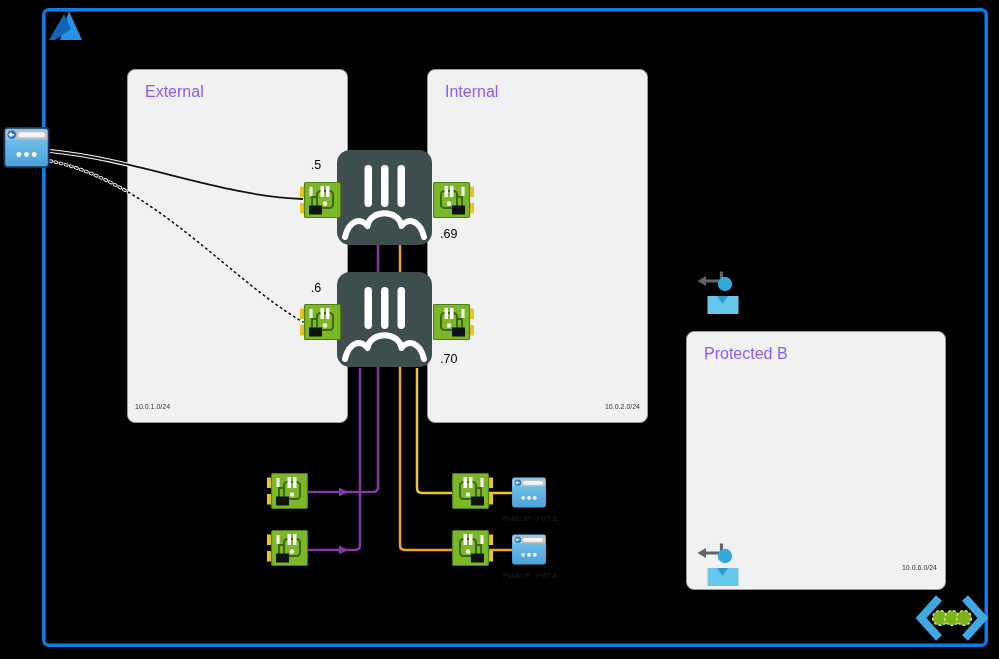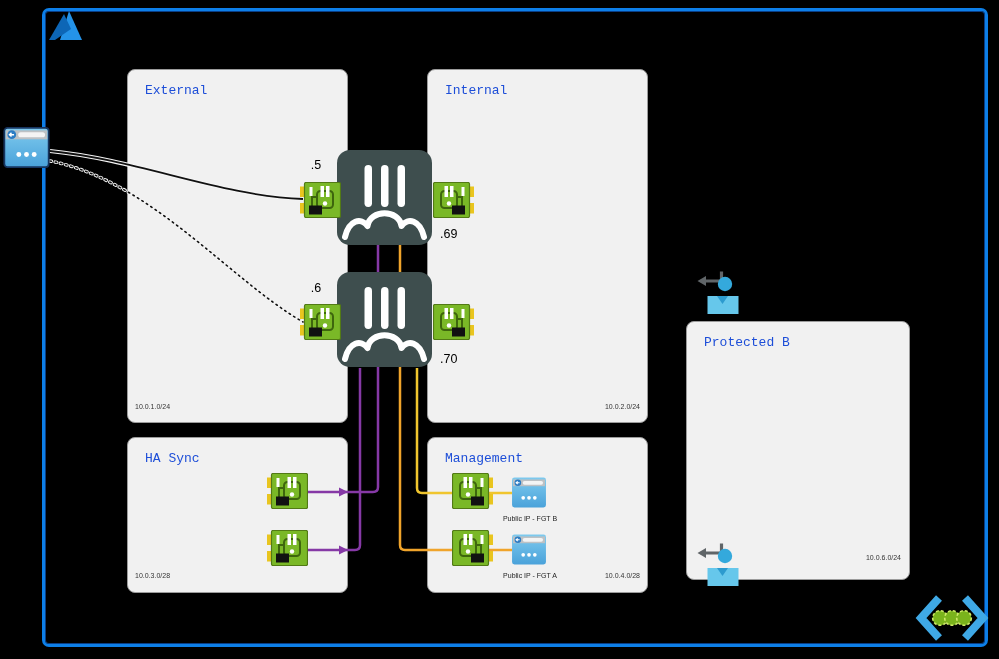--- a/index.html
+++ b/index.html
@@ -6,24 +6,24 @@
   .canvas{position:relative;width:999px;height:659px;background:#000;overflow:hidden;
           font-family:"Liberation Sans",sans-serif;}
   
   .frame{position:absolute;left:42px;top:8px;width:940px;height:633px;
          border:3px solid #0d7fe8;border-radius:7px;box-shadow:inset 0 0 0 1px #0a3e86;}
   
   .zone{position:absolute;background:#f1f1f1;border:1px solid #9b9b9b;border-radius:8px;z-index:1;}
   .zone-external{left:127px;top:69px;width:219px;height:352px;}
   .zone-internal{left:427px;top:69px;width:219px;height:352px;}
   .zone-protected-a{left:686px;top:69px;width:222px;height:252px;}
-  .zone-protected-b{left:686px;top:321px;width:222px;height:257px;}
+  .zone-protected-b{left:686px;top:331px;width:222px;height:257px;padding-left:36px;}
   .zone-ha-sync{left:127px;top:437px;width:219px;height:154px;}
   .zone-management{left:427px;top:437px;width:219px;height:154px;}
-  .zone-title{position:absolute;top:13px;left:17px;font-size:13px;color:#1d4ed8;font-family:Liberation Mono, monospace;}
+  .zone-title{position:absolute;top:13px;left:17px;font-size:16px;color:#8b5cf6;}
   .subnet{position:absolute;font-size:7px;color:#333;}
   .zone-external .subnet{left:7px;bottom:12px;}
   .zone-internal .subnet{right:7px;bottom:12px;}
   .zone-ha-sync .subnet{left:7px;bottom:13px;}
   .zone-management .subnet{right:7px;bottom:13px;}
   .zone-protected-a .subnet{right:8px;bottom:18px;}
   .zone-protected-b .subnet{right:8px;bottom:18px;}
   
   .wires{position:absolute;left:0;top:0;z-index:5;pointer-events:none;}
   
@@ -92,28 +92,20 @@
     <div class="subnet">10.0.1.0/24</div>
   </div>
   <div class="zone zone-internal">
     <div class="zone-title">Internal</div>
     <div class="subnet">10.0.2.0/24</div>
   </div>
   <div class="zone zone-protected-b">
     <div class="zone-title">Protected B</div>
     <div class="subnet">10.0.6.0/24</div>
   </div>
-  <div class="zone zone-ha-sync">
-    <div class="zone-title">HA Sync</div>
-    <div class="subnet">10.0.3.0/28</div>
-  </div>
-  <div class="zone zone-management">
-    <div class="zone-title">Management</div>
-    <div class="subnet">10.0.4.0/28</div>
-  </div>
 
   <svg class="wires" width="999" height="659" viewBox="0 0 999 659">
 
     <path d="M50 151 C140 160 220 196 303 199" fill="none" stroke="#f5f5f5" stroke-width="4"></path>
     <path d="M50 151 C140 160 220 196 303 199" fill="none" stroke="#111" stroke-width="1.8"></path>
 
     <path d="M50 161 C150 180 230 280 303 322" fill="none" stroke="#f5f5f5" stroke-width="3.4" stroke-dasharray="1.5 3.8" stroke-linecap="round"></path>
     <path d="M50 161 C150 180 230 280 303 322" fill="none" stroke="#111" stroke-width="1.6" stroke-dasharray="1.5 3.8" stroke-linecap="round"></path>
 
     <path d="M378 242 L378 487 Q378 492 373 492 L306 492" fill="none" stroke="#8639a6" stroke-width="2.5"></path>

